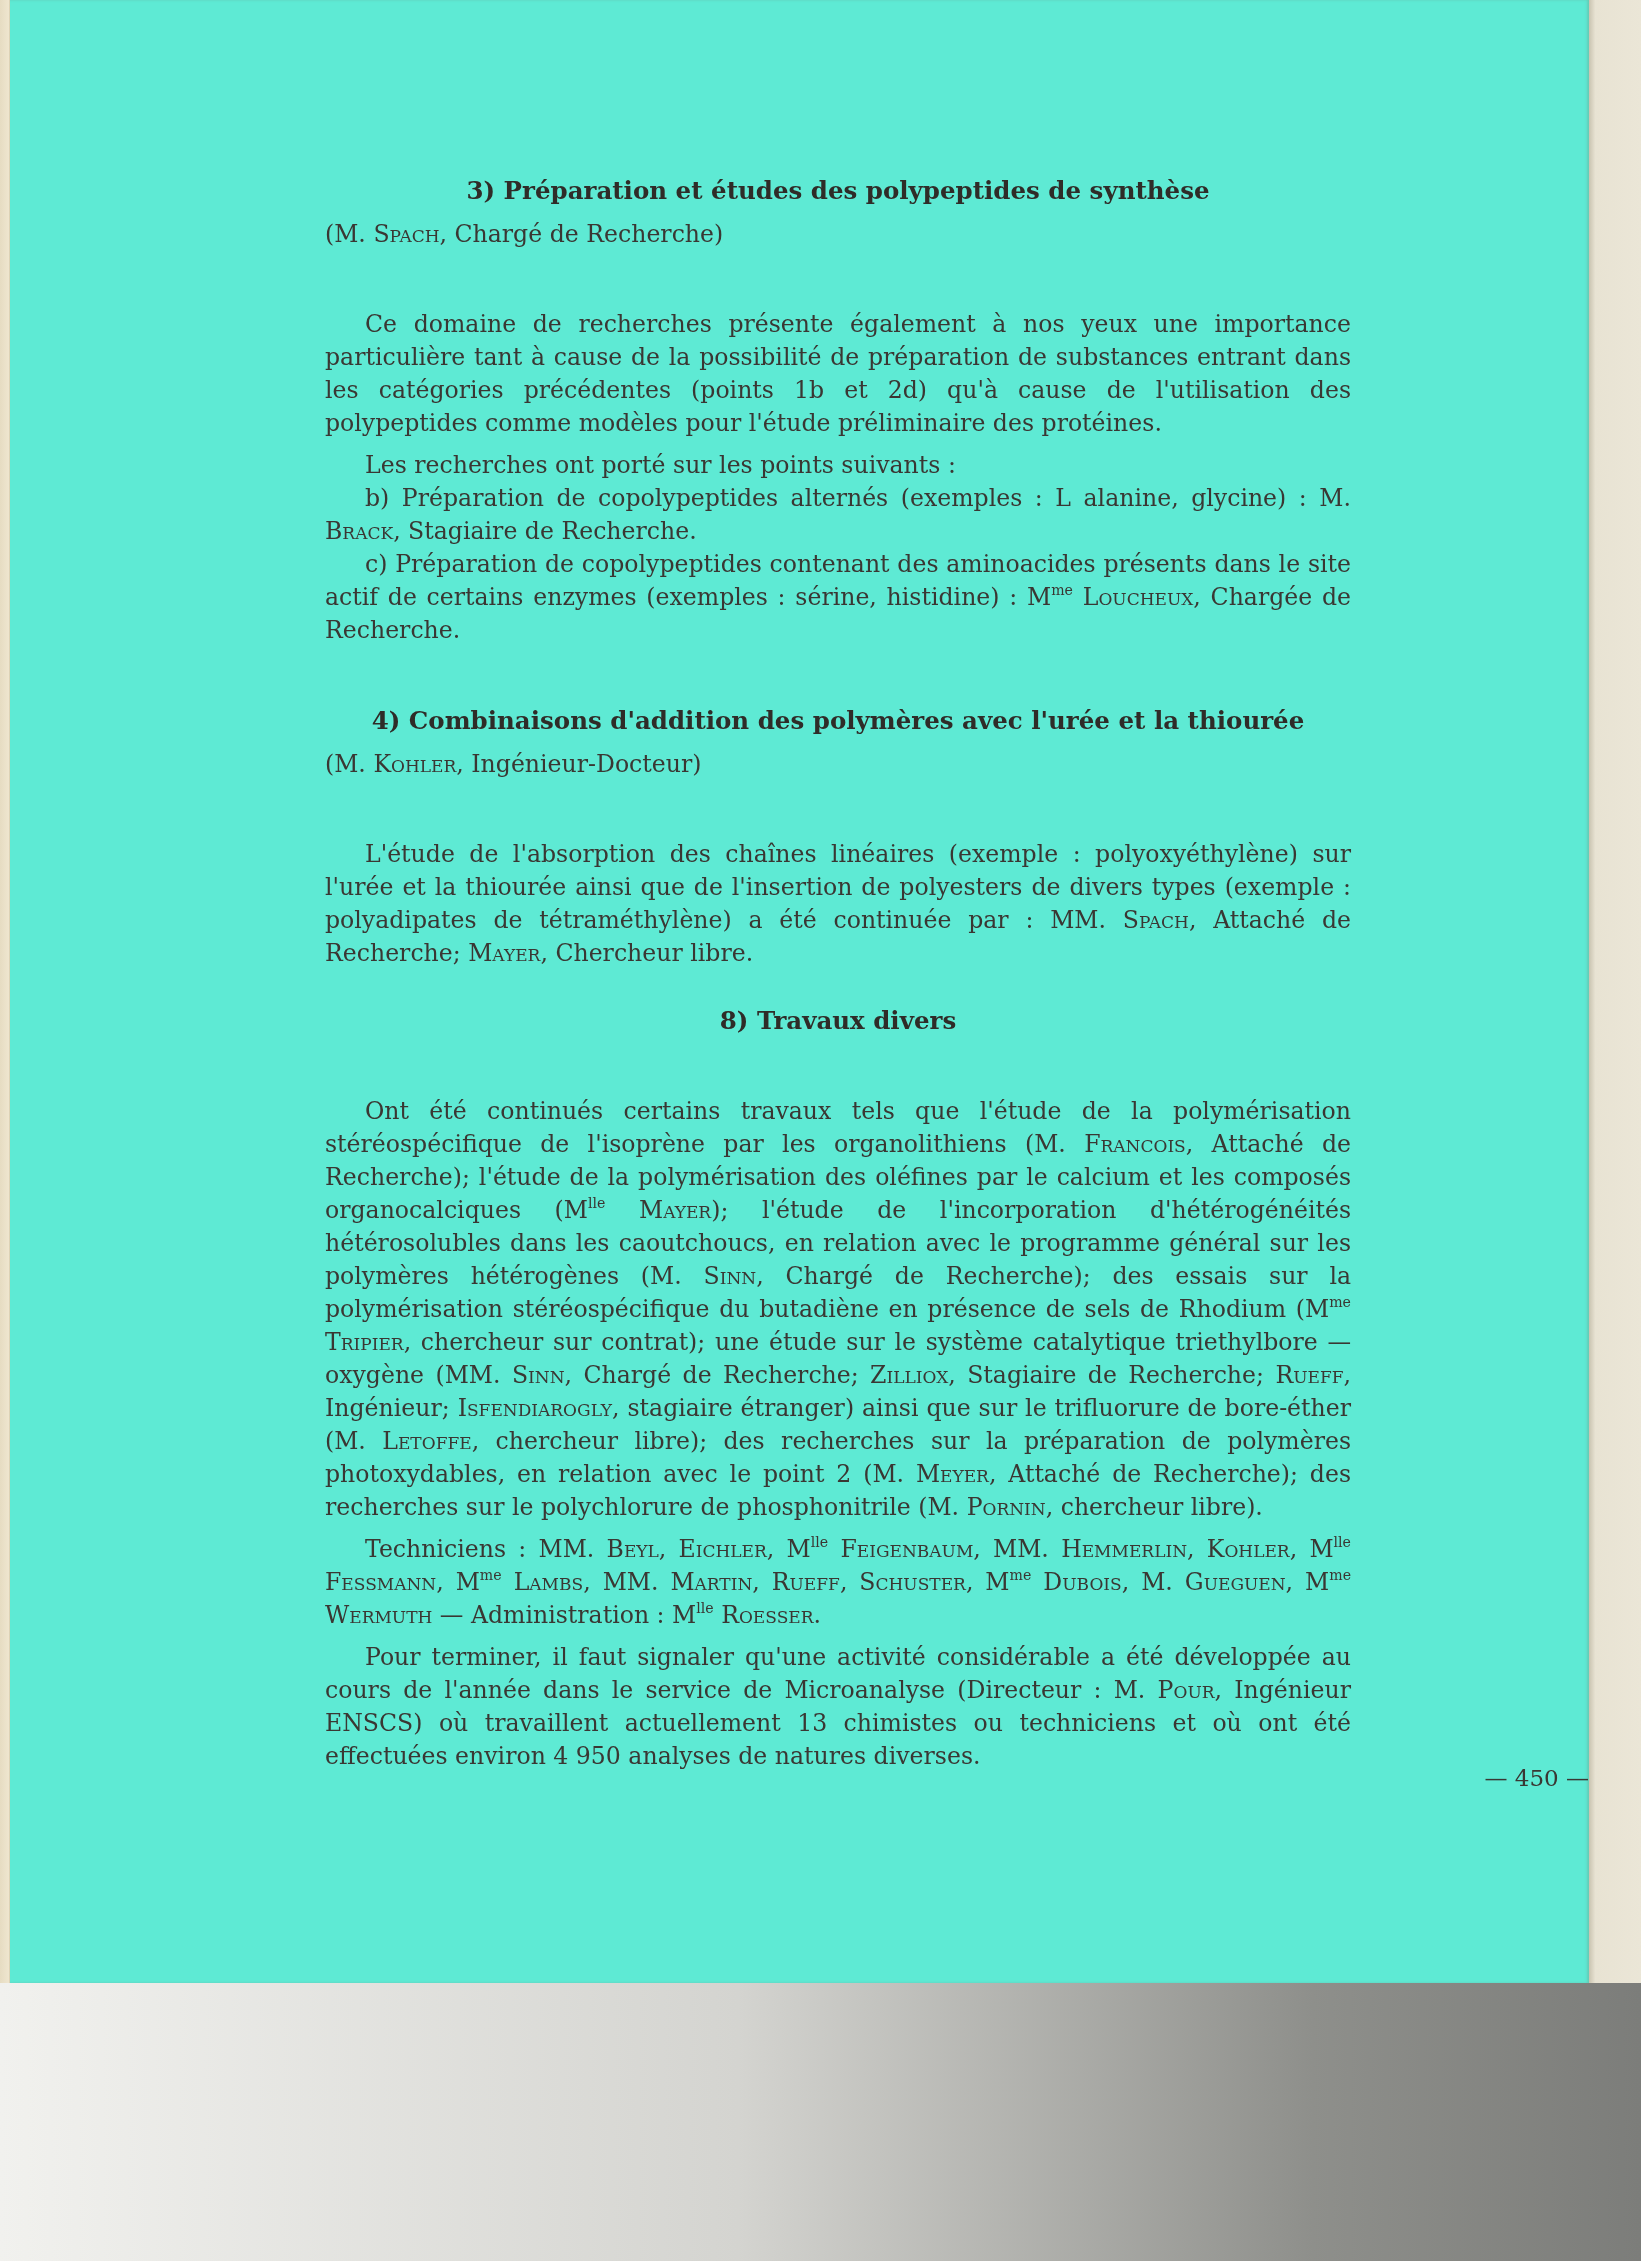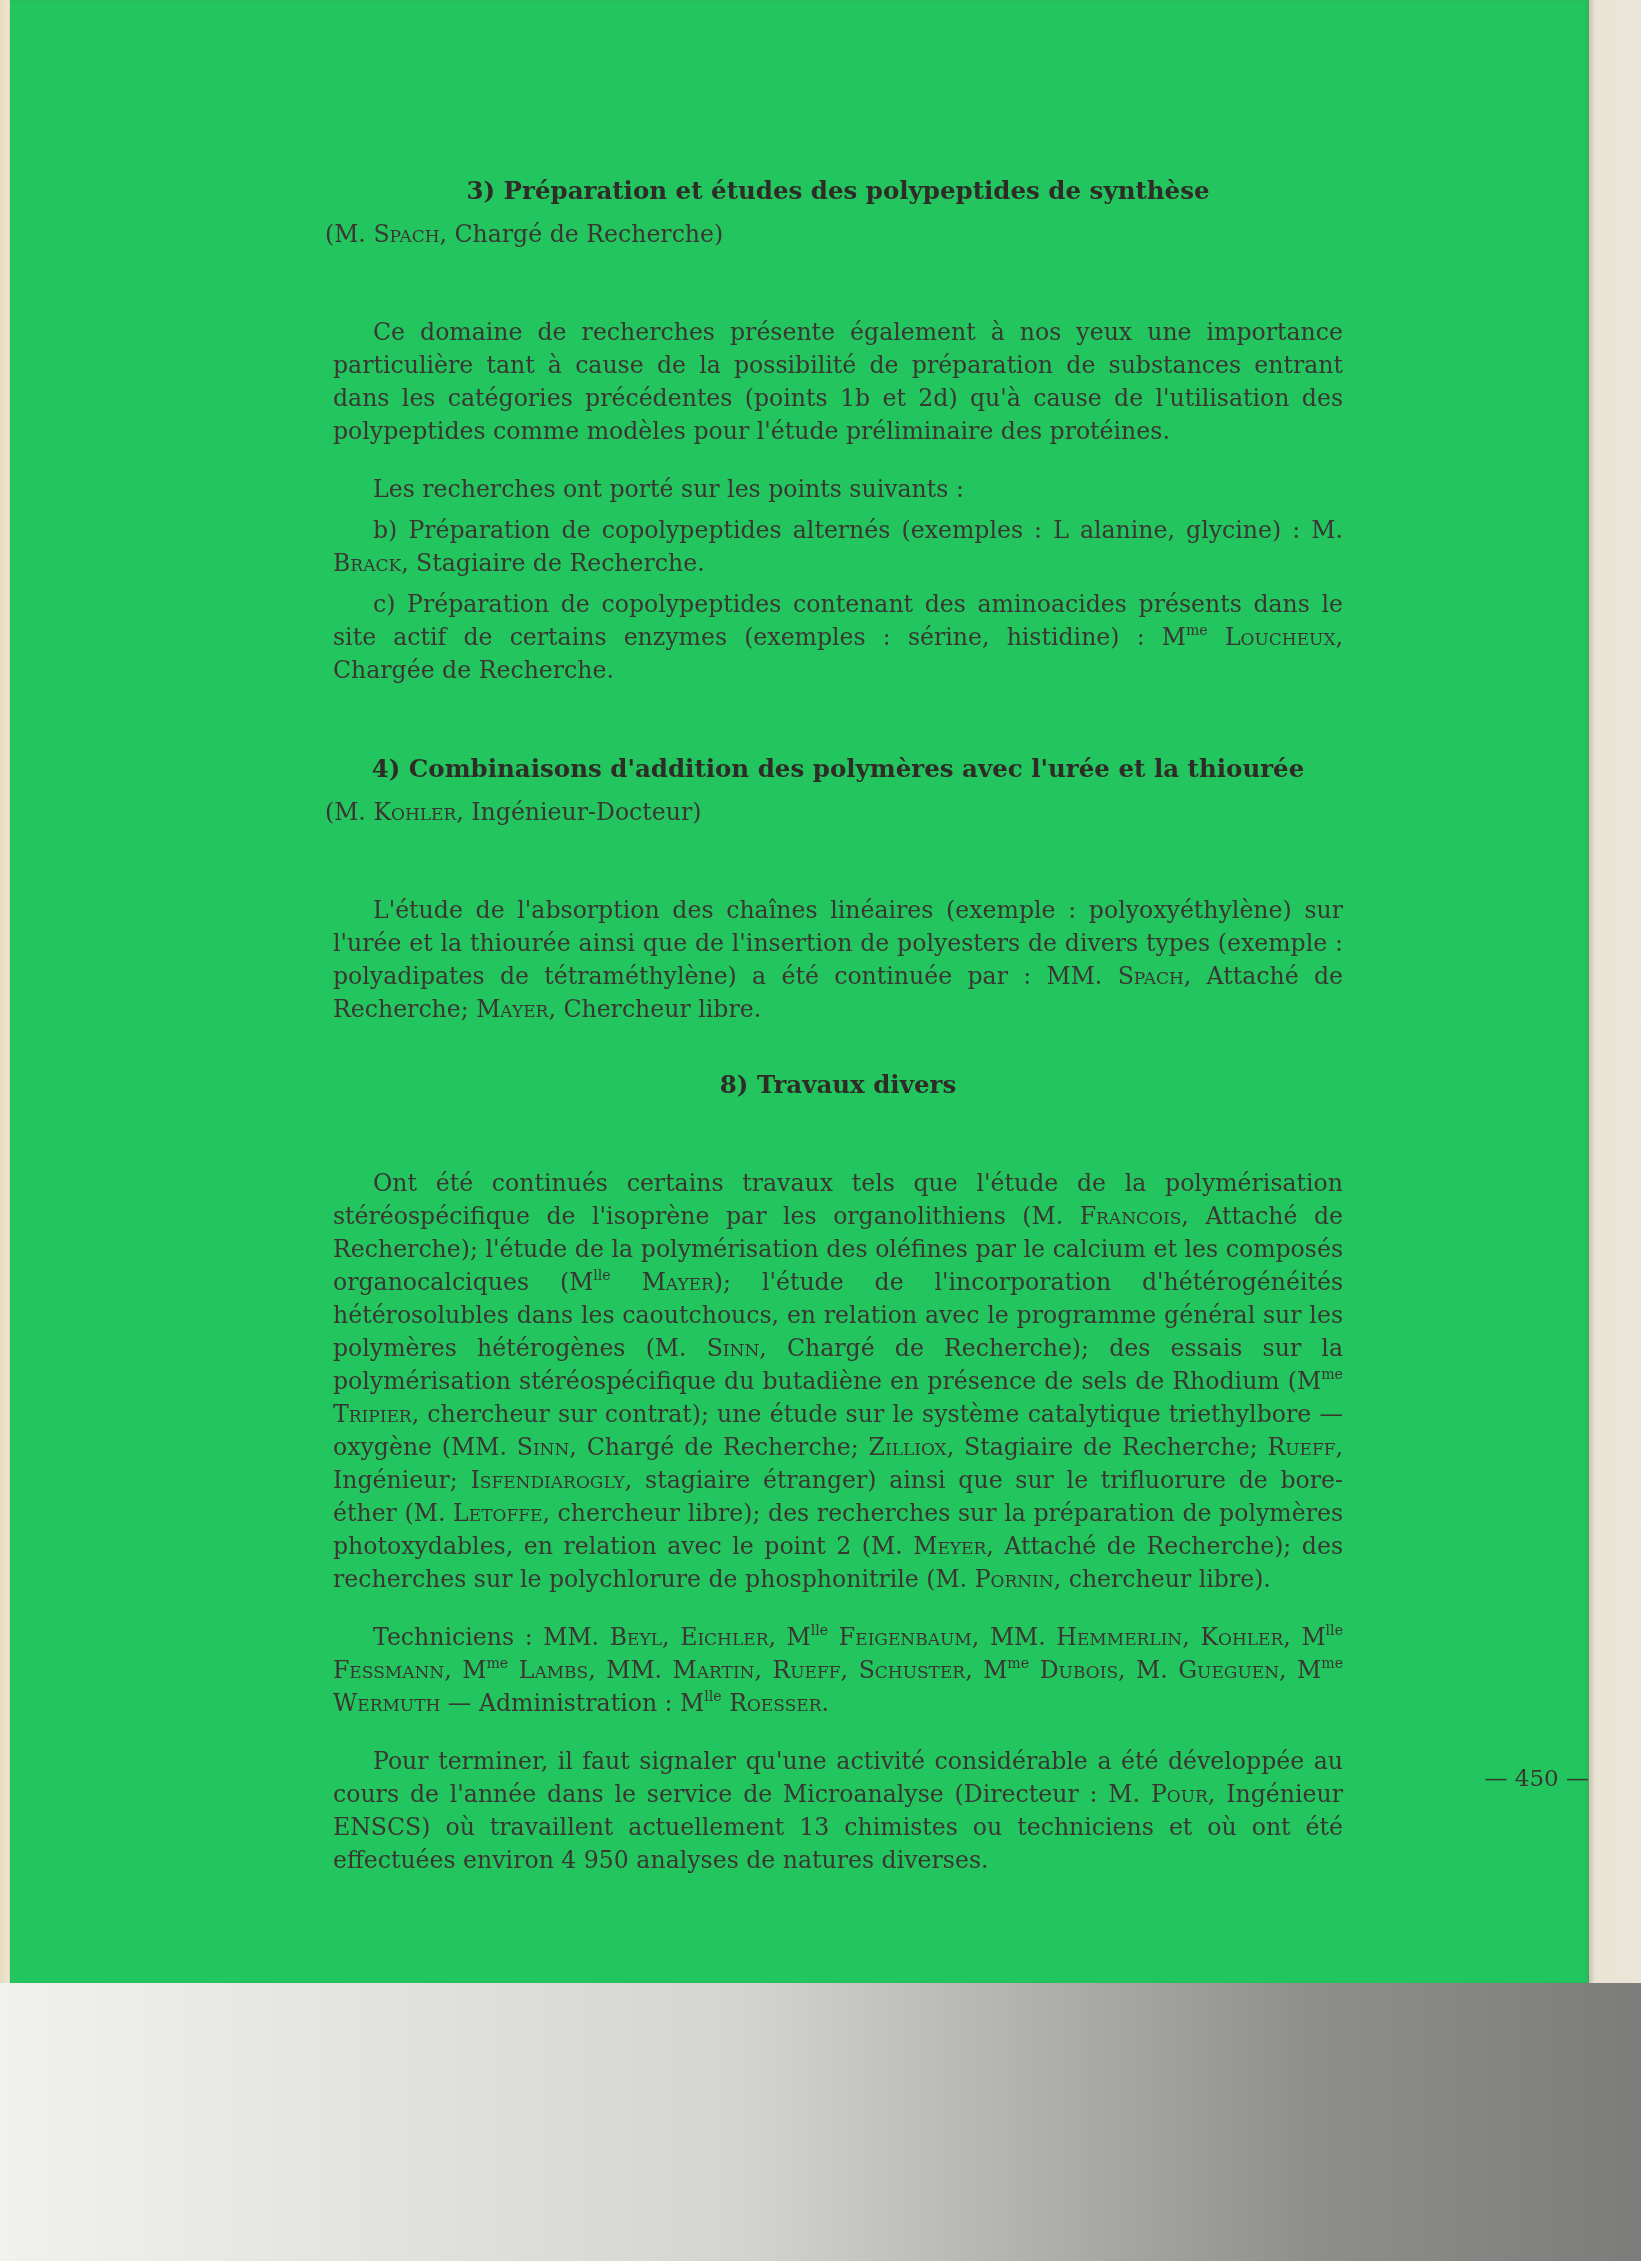--- a/index.html
+++ b/index.html
@@ -3,21 +3,21 @@
   <meta charset="utf-8">
   <style>
     html, body { margin: 0; padding: 0; }
     body {
       width: 1642px; height: 2261px; position: relative; overflow: hidden;
       background: linear-gradient(90deg, #f1f1ee 0%, #d4d4d0 45%, #8e8f8b 80%, #7c7d7a 100%);
       font-family: "DejaVu Serif", "Liberation Serif", serif;
     }
     .page {
       position: absolute; left: 0; top: 0; width: 1589px; height: 1983px;
-      background: #22c55e;
+      background: #5eead4;
       box-shadow: inset -1.9px 0 2.6px rgba(120,110,90,0.25);
     }
     .right-strip {
       position: absolute; left: 1589px; top: 0; width: 53px; height: 1983px;
       background: linear-gradient(90deg, #c9c3b0 0%, #e8e3d3 12%, #ebe6d7 100%);
     }
     .left-edge {
       position: absolute; left: 0; top: 0; width: 9px; height: 1983px;
       background: linear-gradient(90deg, #e6dcc2, #efe6cf);
       border-right: 0.6px solid #ddd2b6;
@@ -28,21 +28,21 @@
       font-size: 23.6px;
       line-height: 33px;
     }
     h2 {
       margin: 0; font-size: 24.5px; font-weight: bold; text-align: center;
       line-height: 34px; color: #2f2c28;
     }
     .byline { text-align: left; margin: 10px 0 0 0; }
     .sc { font-variant: small-caps; }
     sup { font-size: 0.6em; line-height: 0; vertical-align: 0.7em; }
-    p { margin: 8px; text-align: justify; }
+    p { margin: 0; text-align: justify; }
     .ind { text-indent: 40px; }
     .gap-s { height: 9px; }
     .gap-m { height: 34px; }
     .gap-l { height: 57px; }
     .pagenum {
       position: absolute; left: 0; width: 1589px; top: 1765px;
       text-align: right; font-size: 23px; color: #3a3733;
     }
   </style>
 </head>

